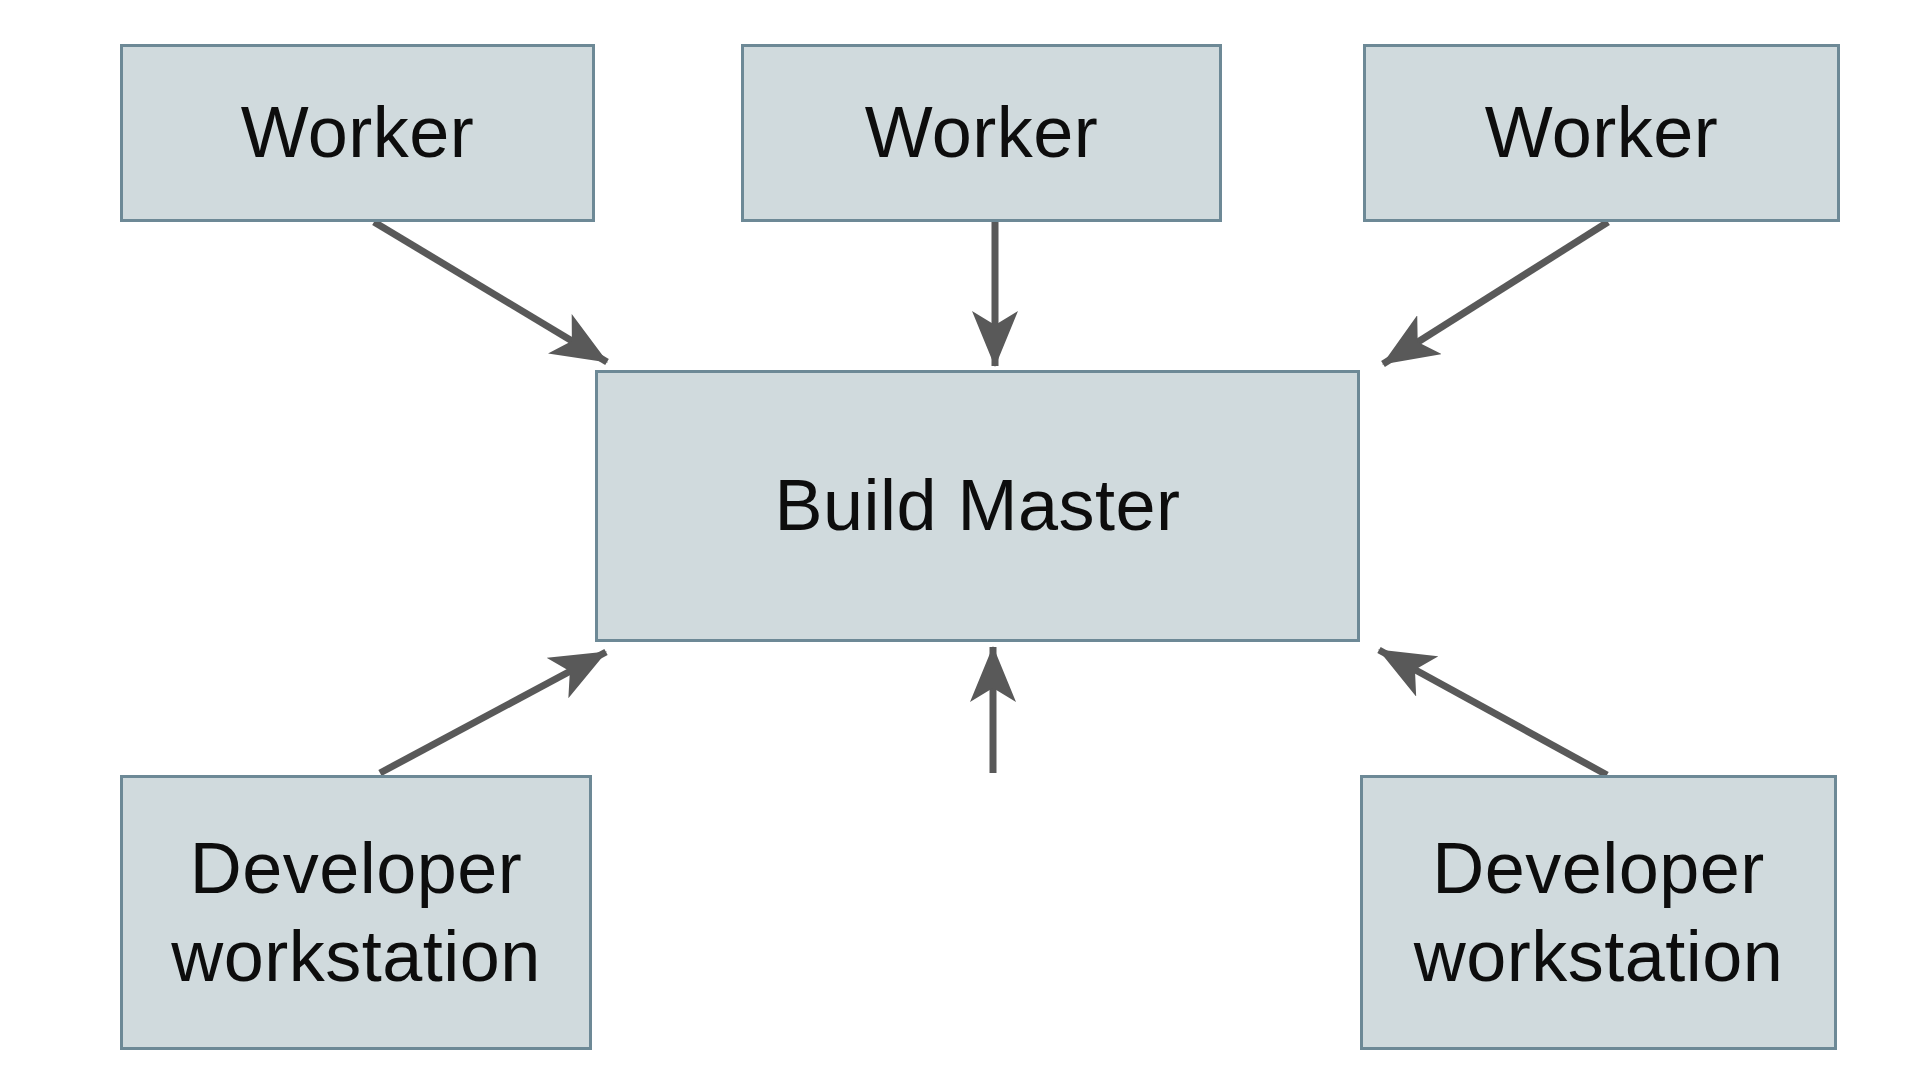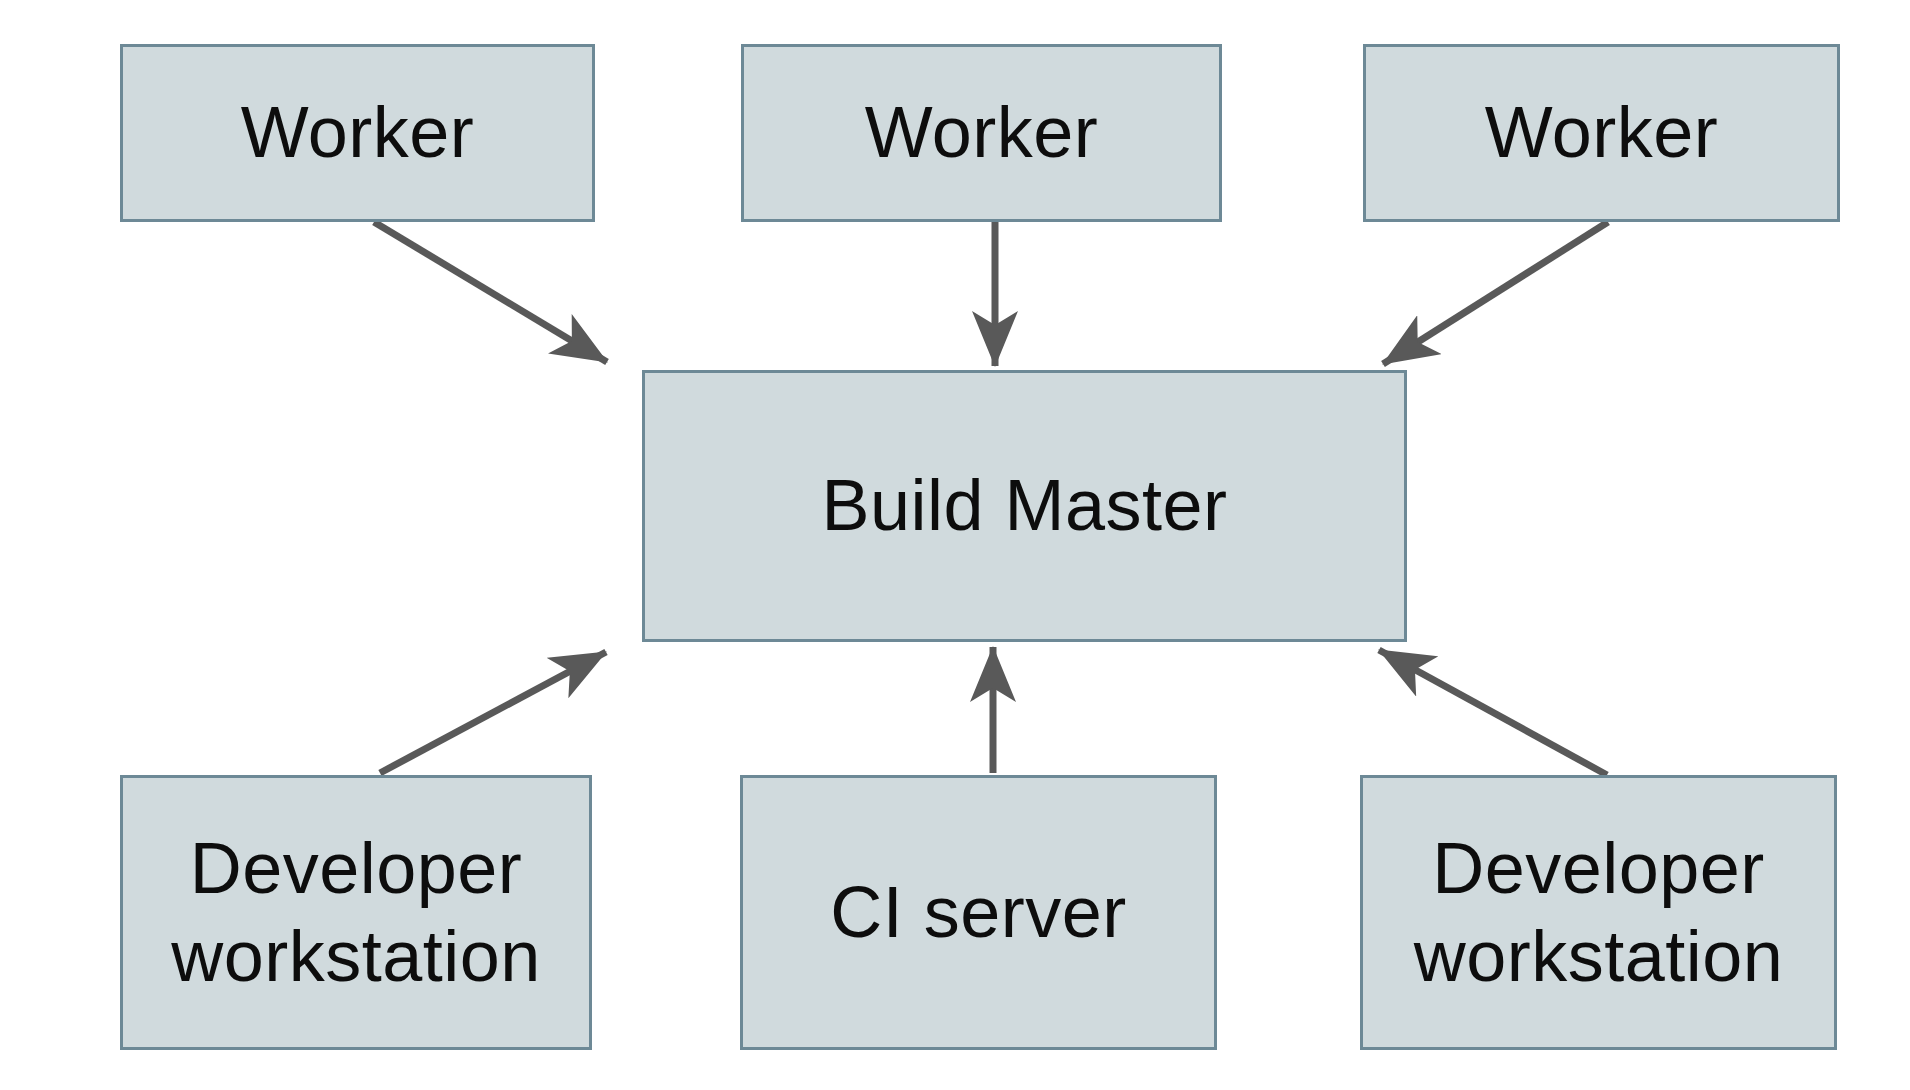--- a/index.html
+++ b/index.html
@@ -87,26 +87,23 @@
   <div class="nodes" id="nodes-layer">
       <div class="node" style="left: 120px; top: 44px; width: 475px; height: 178px;">
         <span class="node-label">Worker</span>
       </div>
       <div class="node" style="left: 741px; top: 44px; width: 481px; height: 178px;">
         <span class="node-label">Worker</span>
       </div>
       <div class="node" style="left: 1363px; top: 44px; width: 477px; height: 178px;">
         <span class="node-label">Worker</span>
       </div>
-      <div class="node" style="left: 595px; top: 370px; width: 765px; height: 272px; margin-left: 47px;">
+      <div class="node" style="left: 595px; top: 370px; width: 765px; height: 272px;">
         <span class="node-label">Build Master</span>
       </div>
       <div class="node" style="left: 120px; top: 775px; width: 472px; height: 275px;">
         <span class="node-label">Developer workstation</span>
-      </div>
-      <div class="node" style="left: 740px; top: 775px; width: 477px; height: 275px;">
-        <span class="node-label">CI server</span>
       </div>
       <div class="node" style="left: 1360px; top: 775px; width: 477px; height: 275px;">
         <span class="node-label">Developer workstation</span>
       </div>
     </div>
 </div>
 
 </body></html>

